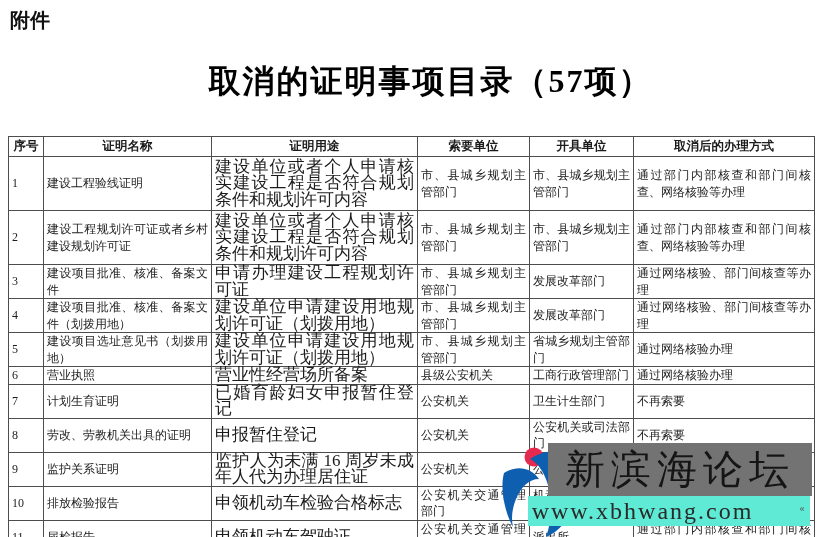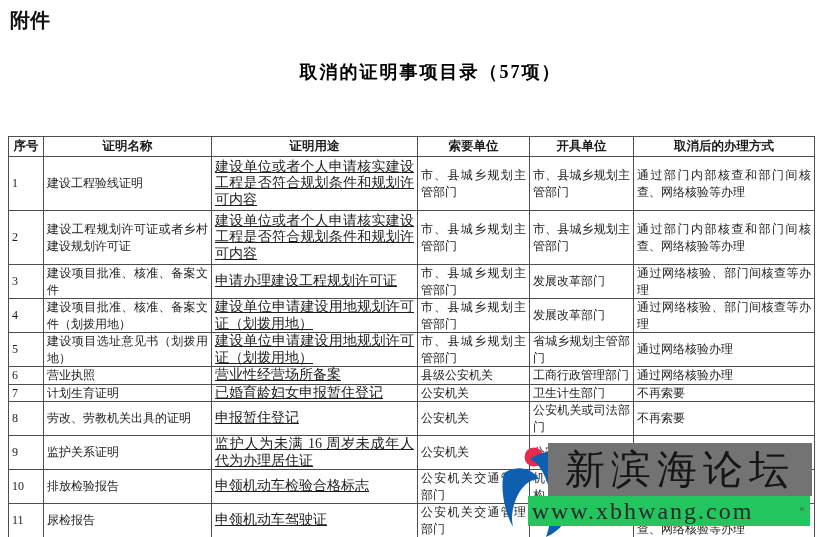--- a/index.html
+++ b/index.html
@@ -9,57 +9,57 @@
     font-family:"Liberation Serif", serif;
     color:#1c1c1c;
   }
   #attachment-label {
     position:absolute; left:10px; top:7px;
     font-size:20px; font-weight:bold; color:#111;
     font-family:"Liberation Sans", sans-serif;
   }
   #doc-title {
     position:absolute; left:0; right:0; top:60px;
-    text-align:center; font-size:18px; font-weight:bold;
+    text-align:center; font-size:32px; font-weight:bold;
     letter-spacing:2px; color:#000;margin-left:44px;
   }
   table.cert {
     position:absolute; left:8px; top:136px;
     width:806px; border-collapse:collapse; table-layout:fixed;
     font-size:12px;
   }
   table.cert th, table.cert td {
     border:1px solid #4d4d4d;
     padding:0 3px; line-height:16.5px;
     vertical-align:middle; word-break:break-all;
     text-align:justify;
   }
   table.cert th {
     font-weight:bold; text-align:center;
     height:19px; font-size:12.5px; padding:0 1px;margin-top:48px;
   }
   td.c0 { text-align:center; }
-  td.c2 { font-size:14px; padding:0 6px; line-height:17px;text-decoration:underline; }
+  td.c2 { font-size:17px; padding:0 6px; line-height:17px; }
   td.c3 { padding:0 1px; }
   td.c4 { padding:0 2px; }
   td.c5 { padding:0 4px; }
   
   #watermark { position:absolute; left:0; top:0; width:817px; height:537px; pointer-events:none; }
   #wm-logo { position:absolute; left:498px; top:440px; width:88px; height:97px; }
   #wm-title {
     position:absolute; left:548px; top:443px;
     width:264px; height:53px; background:#737373;
     font-family:"Liberation Sans", sans-serif;
     font-size:40px; letter-spacing:6px; color:#151515;
     display:flex; align-items:center; justify-content:center;
     overflow:hidden; white-space:nowrap;
   }
   #wm-url {
     position:absolute; left:528px; top:496px;
-    width:282px; height:30px; background:#22c55e;
+    width:282px; height:30px; background:#5eead4;
     font-family:"Liberation Serif", serif;
     font-size:24px; letter-spacing:2px; color:#2a2a2a;
     display:flex; align-items:center; justify-content:center;
     overflow:hidden; white-space:nowrap;gap:44px;
   }
   #wm-mark { font-size:10px; color:#555; margin-left:2px; align-self:flex-start; padding-top:6px; }
 </style>
 </head>
 <body>
 

